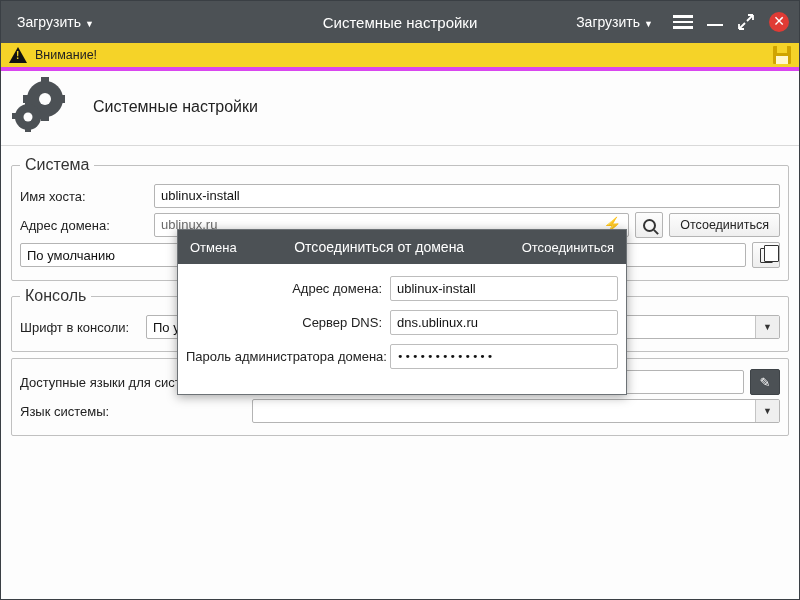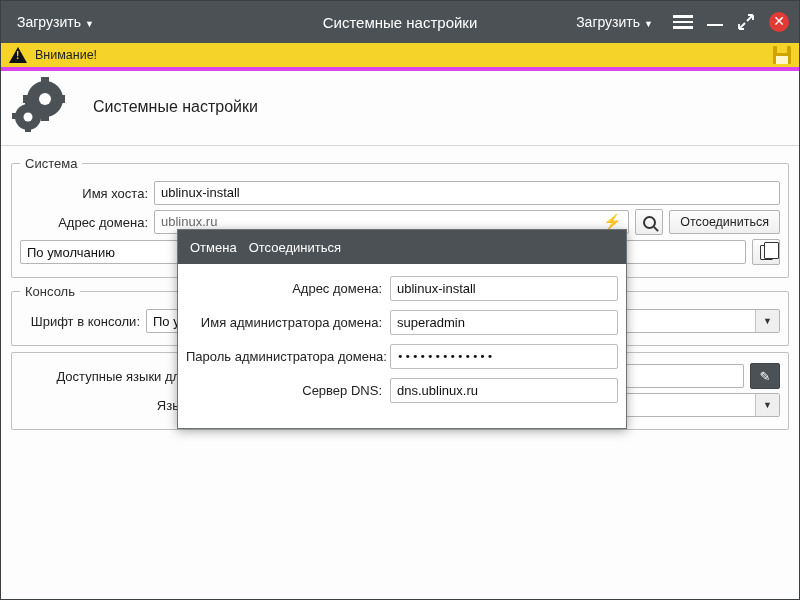--- a/index.html
+++ b/index.html
@@ -156,31 +156,31 @@
   
   .content { padding: 4px 10px 0 10px; }
   fieldset.group {
     border: 1px solid #c0c0c0;
     border-radius: 2px;
     margin: 6px 0 4px 0;
     padding: 6px 8px 8px 8px;
   }
   fieldset.group > legend {
     padding: 0 5px;
-    font-size: 13px;
+    font-size: 16px;
     color: #333;
   }
   .row {
     display: flex;
     align-items: center;
     margin: 4px 0;
     gap: 6px;
   }
   .lbl {
-    text-align: right;
+    text-align: left;
     font-size: 13px;
     color: #222;
     white-space: nowrap;
   }
   .lbl.w130 { width: 128px; }
   .inp {
     flex: 1;
     height: 24px;
     border: 1px solid #b4b4b4;
     background: #ffffff;
@@ -291,21 +291,20 @@
     box-shadow: 0 2px 10px rgba(0,0,0,.35);
     border: 1px solid #6d7276;
   }
   .modal-head {
     height: 34px;
     background: #4c5155;
     color: #ffffff;
     display: flex;
     align-items: center;
     padding: 0 12px;
-    gap: 12px;
   }
   .modal-head .m-cancel { font-size: 13px; }
   .modal-head .m-title { flex: 1; text-align: center; font-size: 14px; }
   .modal-head .m-ok { font-size: 13px; }
   .modal-body { padding: 12px 8px 16px 8px; background: #ffffff; }
   .m-row {
     display: flex;
     align-items: center;
     margin-bottom: 9px;
     gap: 8px;
@@ -448,35 +447,32 @@
           <span class="val"></span>
           <span class="arrow">▼</span>
         </div>
       </div>
     </fieldset>
   </div>
 
   <div class="modal">
     <div class="modal-head">
       <div class="m-cancel">Отмена</div>
+      <div class="m-title">Отсоединиться от домена</div>
       <div class="m-ok">Отсоединиться</div>
     </div>
     <div class="modal-body">
       <div class="m-row">
         <div class="m-lbl">Адрес домена:</div>
         <div class="m-inp">ublinux-install</div>
       </div>
       <div class="m-row">
-        <div class="m-lbl">Имя администратора домена:</div>
-        <div class="m-inp">superadmin</div>
+        <div class="m-lbl">Сервер DNS:</div>
+        <div class="m-inp">dns.ublinux.ru</div>
       </div>
       <div class="m-row">
         <div class="m-lbl">Пароль администратора домена:</div>
         <div class="m-inp pwd">•••••••••••••</div>
       </div>
-      <div class="m-row">
-        <div class="m-lbl">Сервер DNS:</div>
-        <div class="m-inp">dns.ublinux.ru</div>
-      </div>
     </div>
   </div>
 
 </div>
 
 </body></html>

